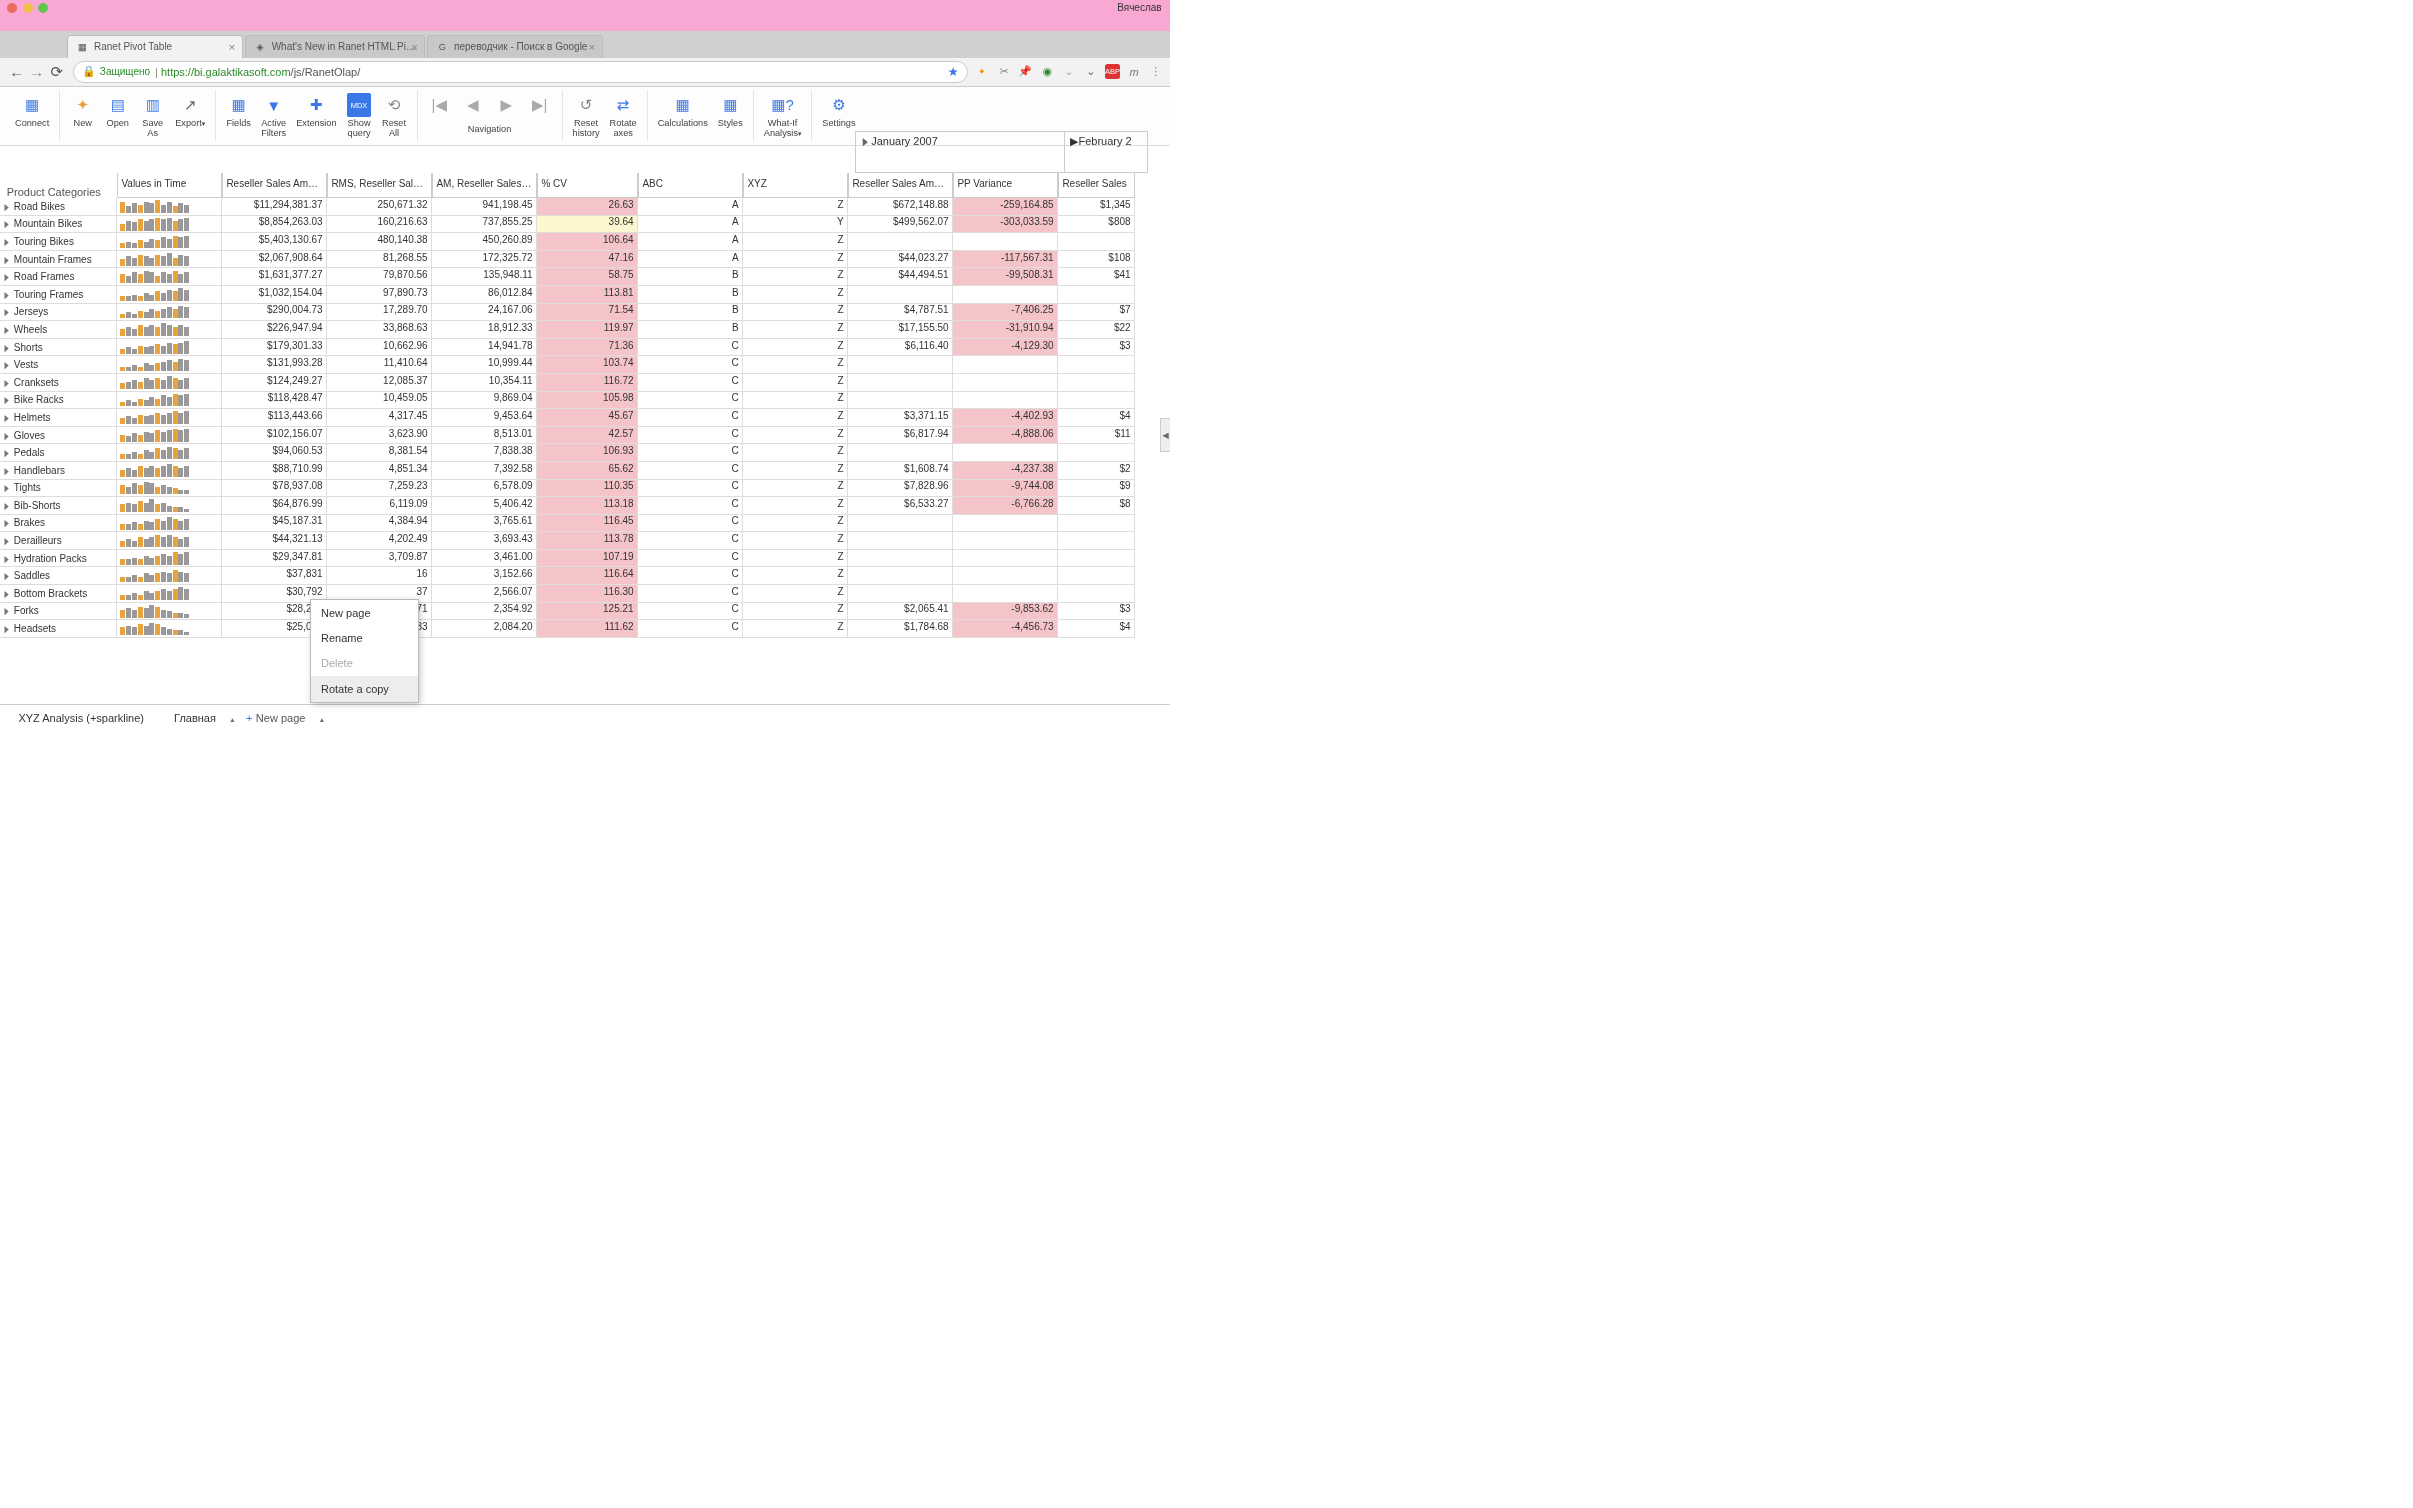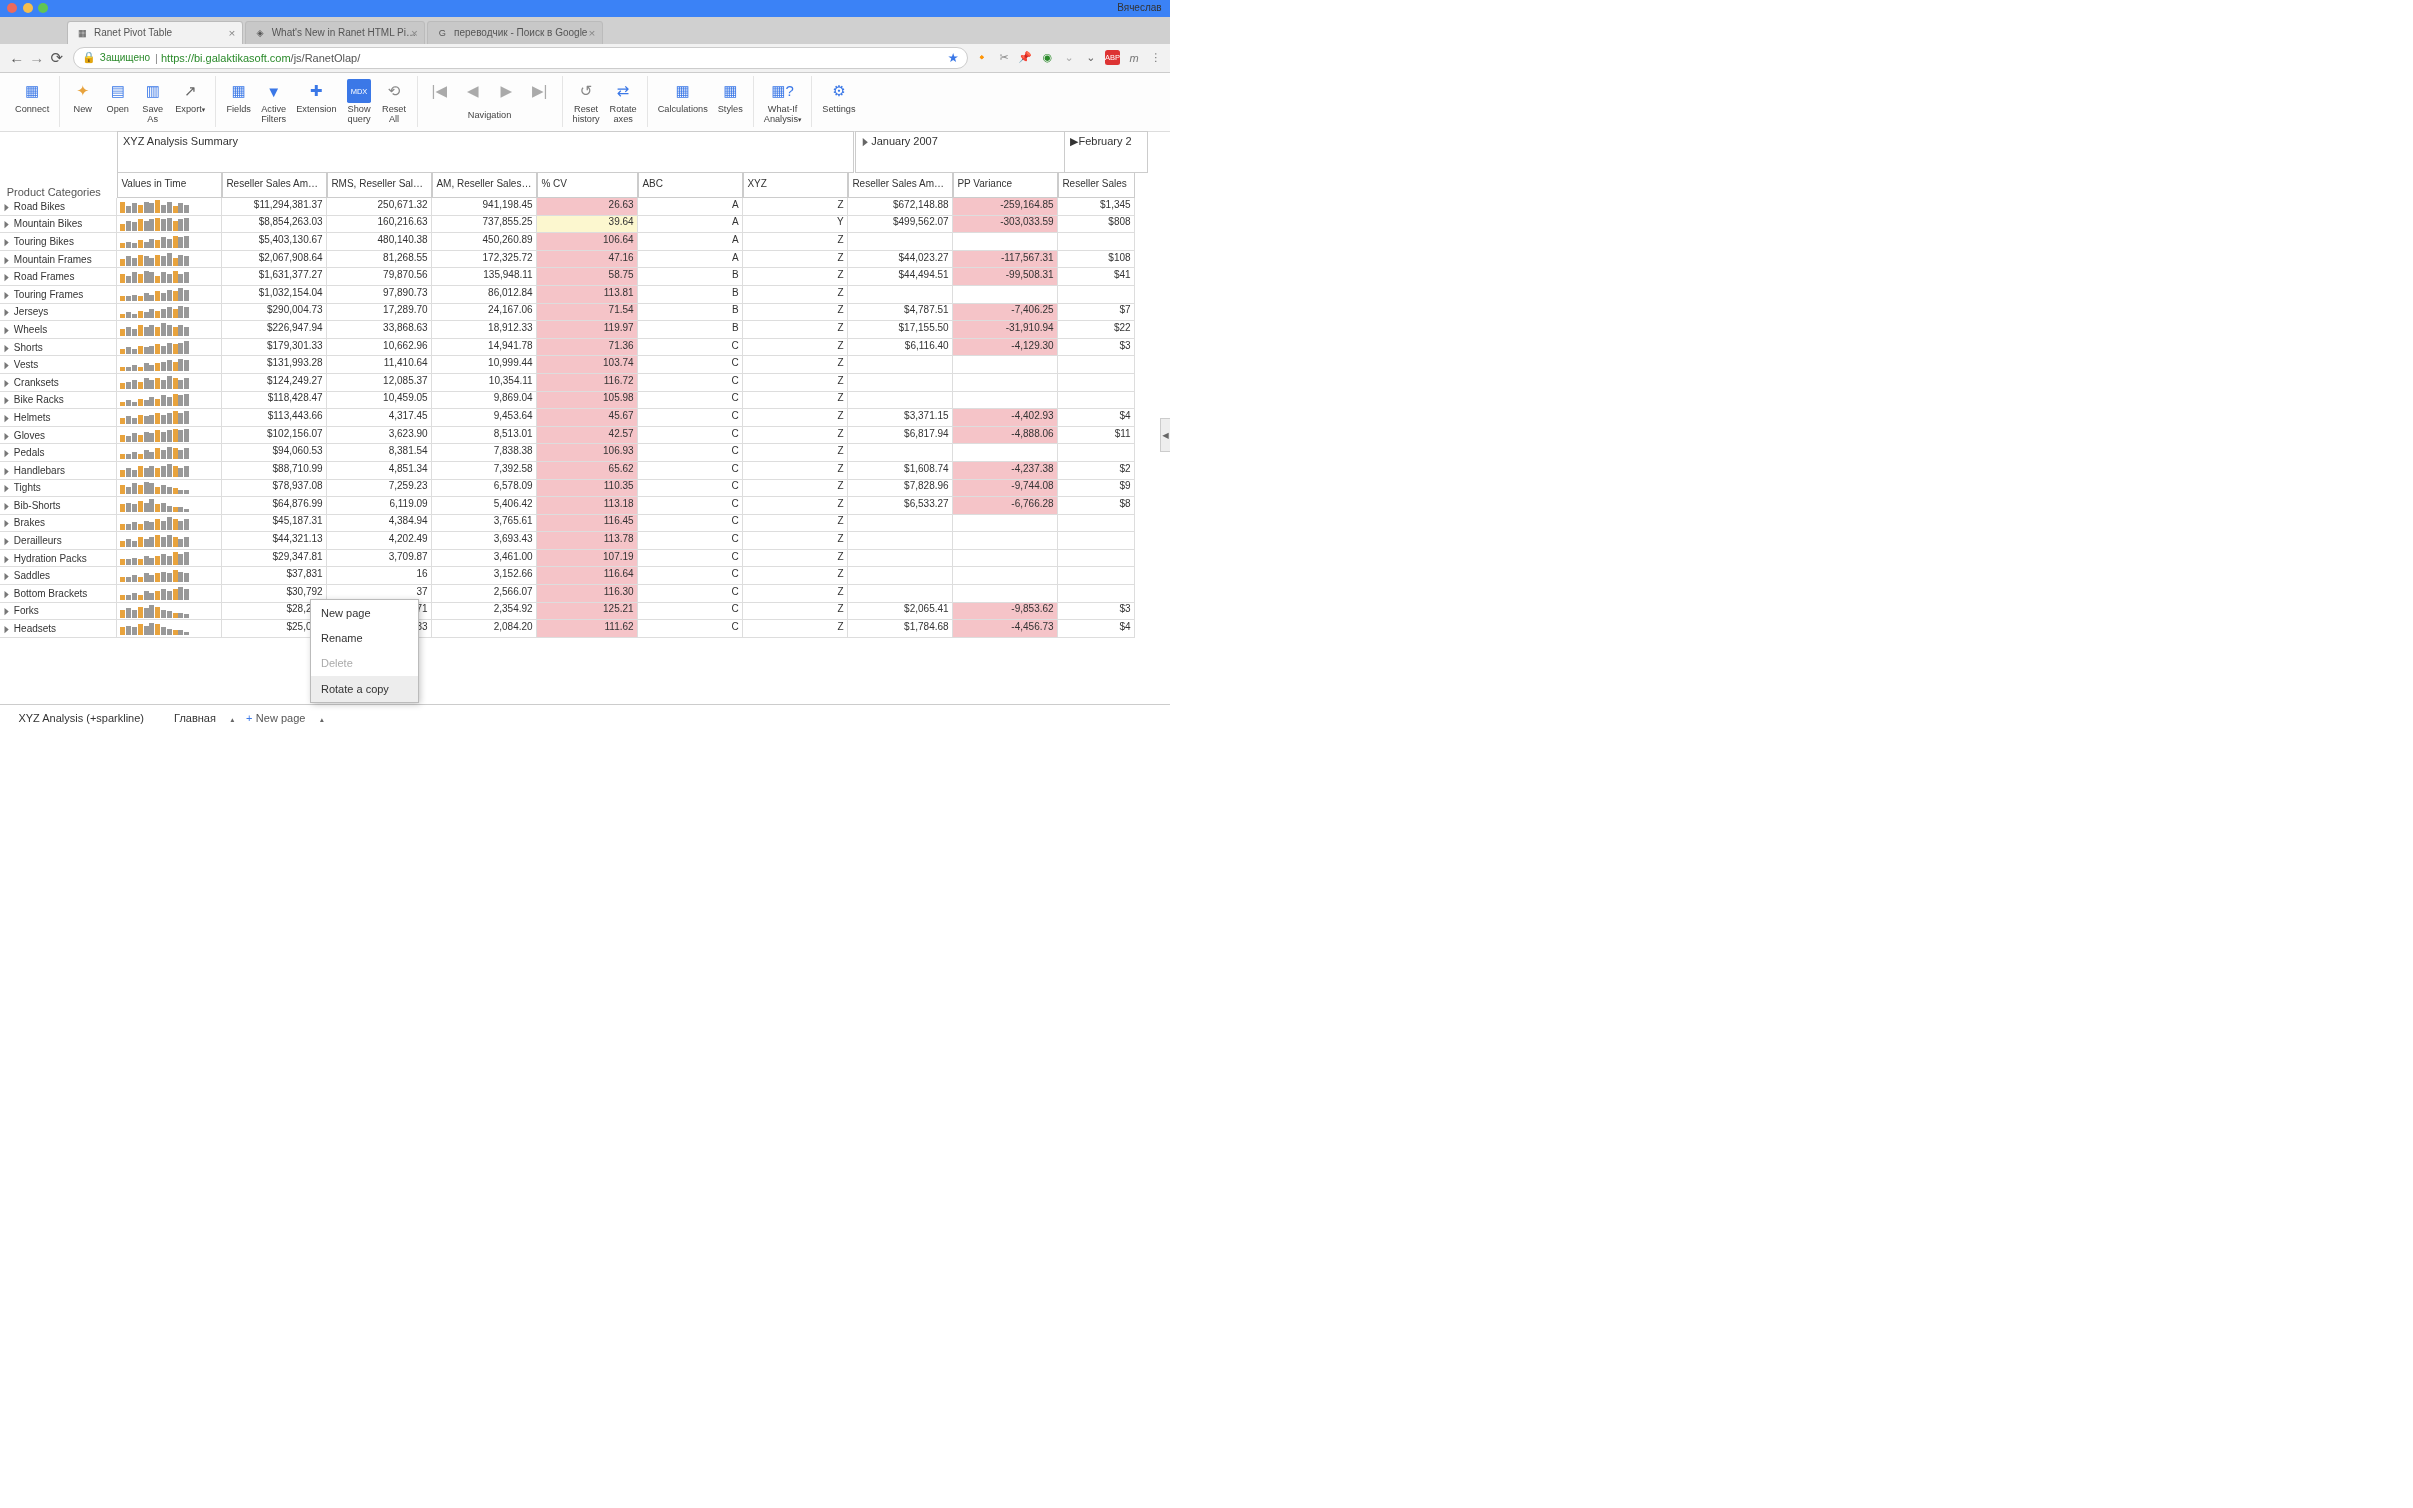--- a/index.html
+++ b/index.html
@@ -1,17 +1,17 @@
 <!DOCTYPE html>
 <html style="font-size:13.4px"><head>
 <meta charset="utf-8">
 <style>
 *{box-sizing:border-box;margin:0;padding:0;font-family:Arial,Helvetica,sans-serif}
 body{background:#fff;font-size:11px;color:#333;overflow:hidden;width:1170px;height:731px;position:relative}
-.titlebar{height:17px;background:#3b82f6;position:relative}
+.titlebar{height:31px;background:#f9a8d4;position:relative}
 .titlebar .dots{position:absolute;left:6.7px;top:3.4px;display:flex;gap:5.9px}
 .titlebar .dot{width:10px;height:10px;border-radius:50%}
 .titlebar .profile{position:absolute;right:8.4px;top:1.7px;font-size:10px;color:#333}
 .tabs{height:27px;background:#d0d0d0;display:flex;align-items:flex-end;padding-left:67px;position:relative}
 .tab{height:23.5px;background:#f2f2f2;border-radius:3.4px 3.4px 0 0;display:flex;align-items:center;padding:0 8.4px;margin-right:1.7px;min-width:176px;max-width:184px;font-size:10px;color:#555;position:relative;border:0.8px solid #bbb;border-bottom:none}
 .tab.inactive{background:#c8c8c8}
 .tab .favicon{width:11.7px;height:11.7px;margin-right:5.9px;display:flex;align-items:center;justify-content:center;font-size:9.2px}
 .tab .closex{position:absolute;right:6.7px;color:#888;font-size:11.7px}
 .addressbar{height:28.5px;background:#f2f2f2;display:flex;align-items:center;padding:0 6.7px;border-bottom:0.8px solid #ccc}
 .navbtn{width:20px;text-align:center;color:#888;font-size:15px;cursor:pointer}
@@ -221,21 +221,20 @@
     </div>
   <div class="rgrp last">
       <div class="rbtn">
         <div class="icn" style="color:#3b78e7">⚙</div>
         <div class="lbl">Settings</div>
       </div>
     </div>
 </div>
 
 <div class="content">
-  <div class="toplabel">XYZ Analysis Summary</div>
   <div class="date1"><span class="tri">▶</span><span>January 2007</span></div>
   <div class="date2"><span class="tri">▶</span><span>February 2</span></div>
   <div class="headers">
     <div class="rowlabel-h">Product Categories</div>
     <div class="hcell col-a">Values in Time</div>
     <div class="hcell col-b">Reseller Sales Amo…</div>
     <div class="hcell col-c">RMS, Reseller Sale…</div>
     <div class="hcell col-d">AM, Reseller Sales …</div>
     <div class="hcell col-e">% CV</div>
     <div class="hcell col-f">ABC</div>

